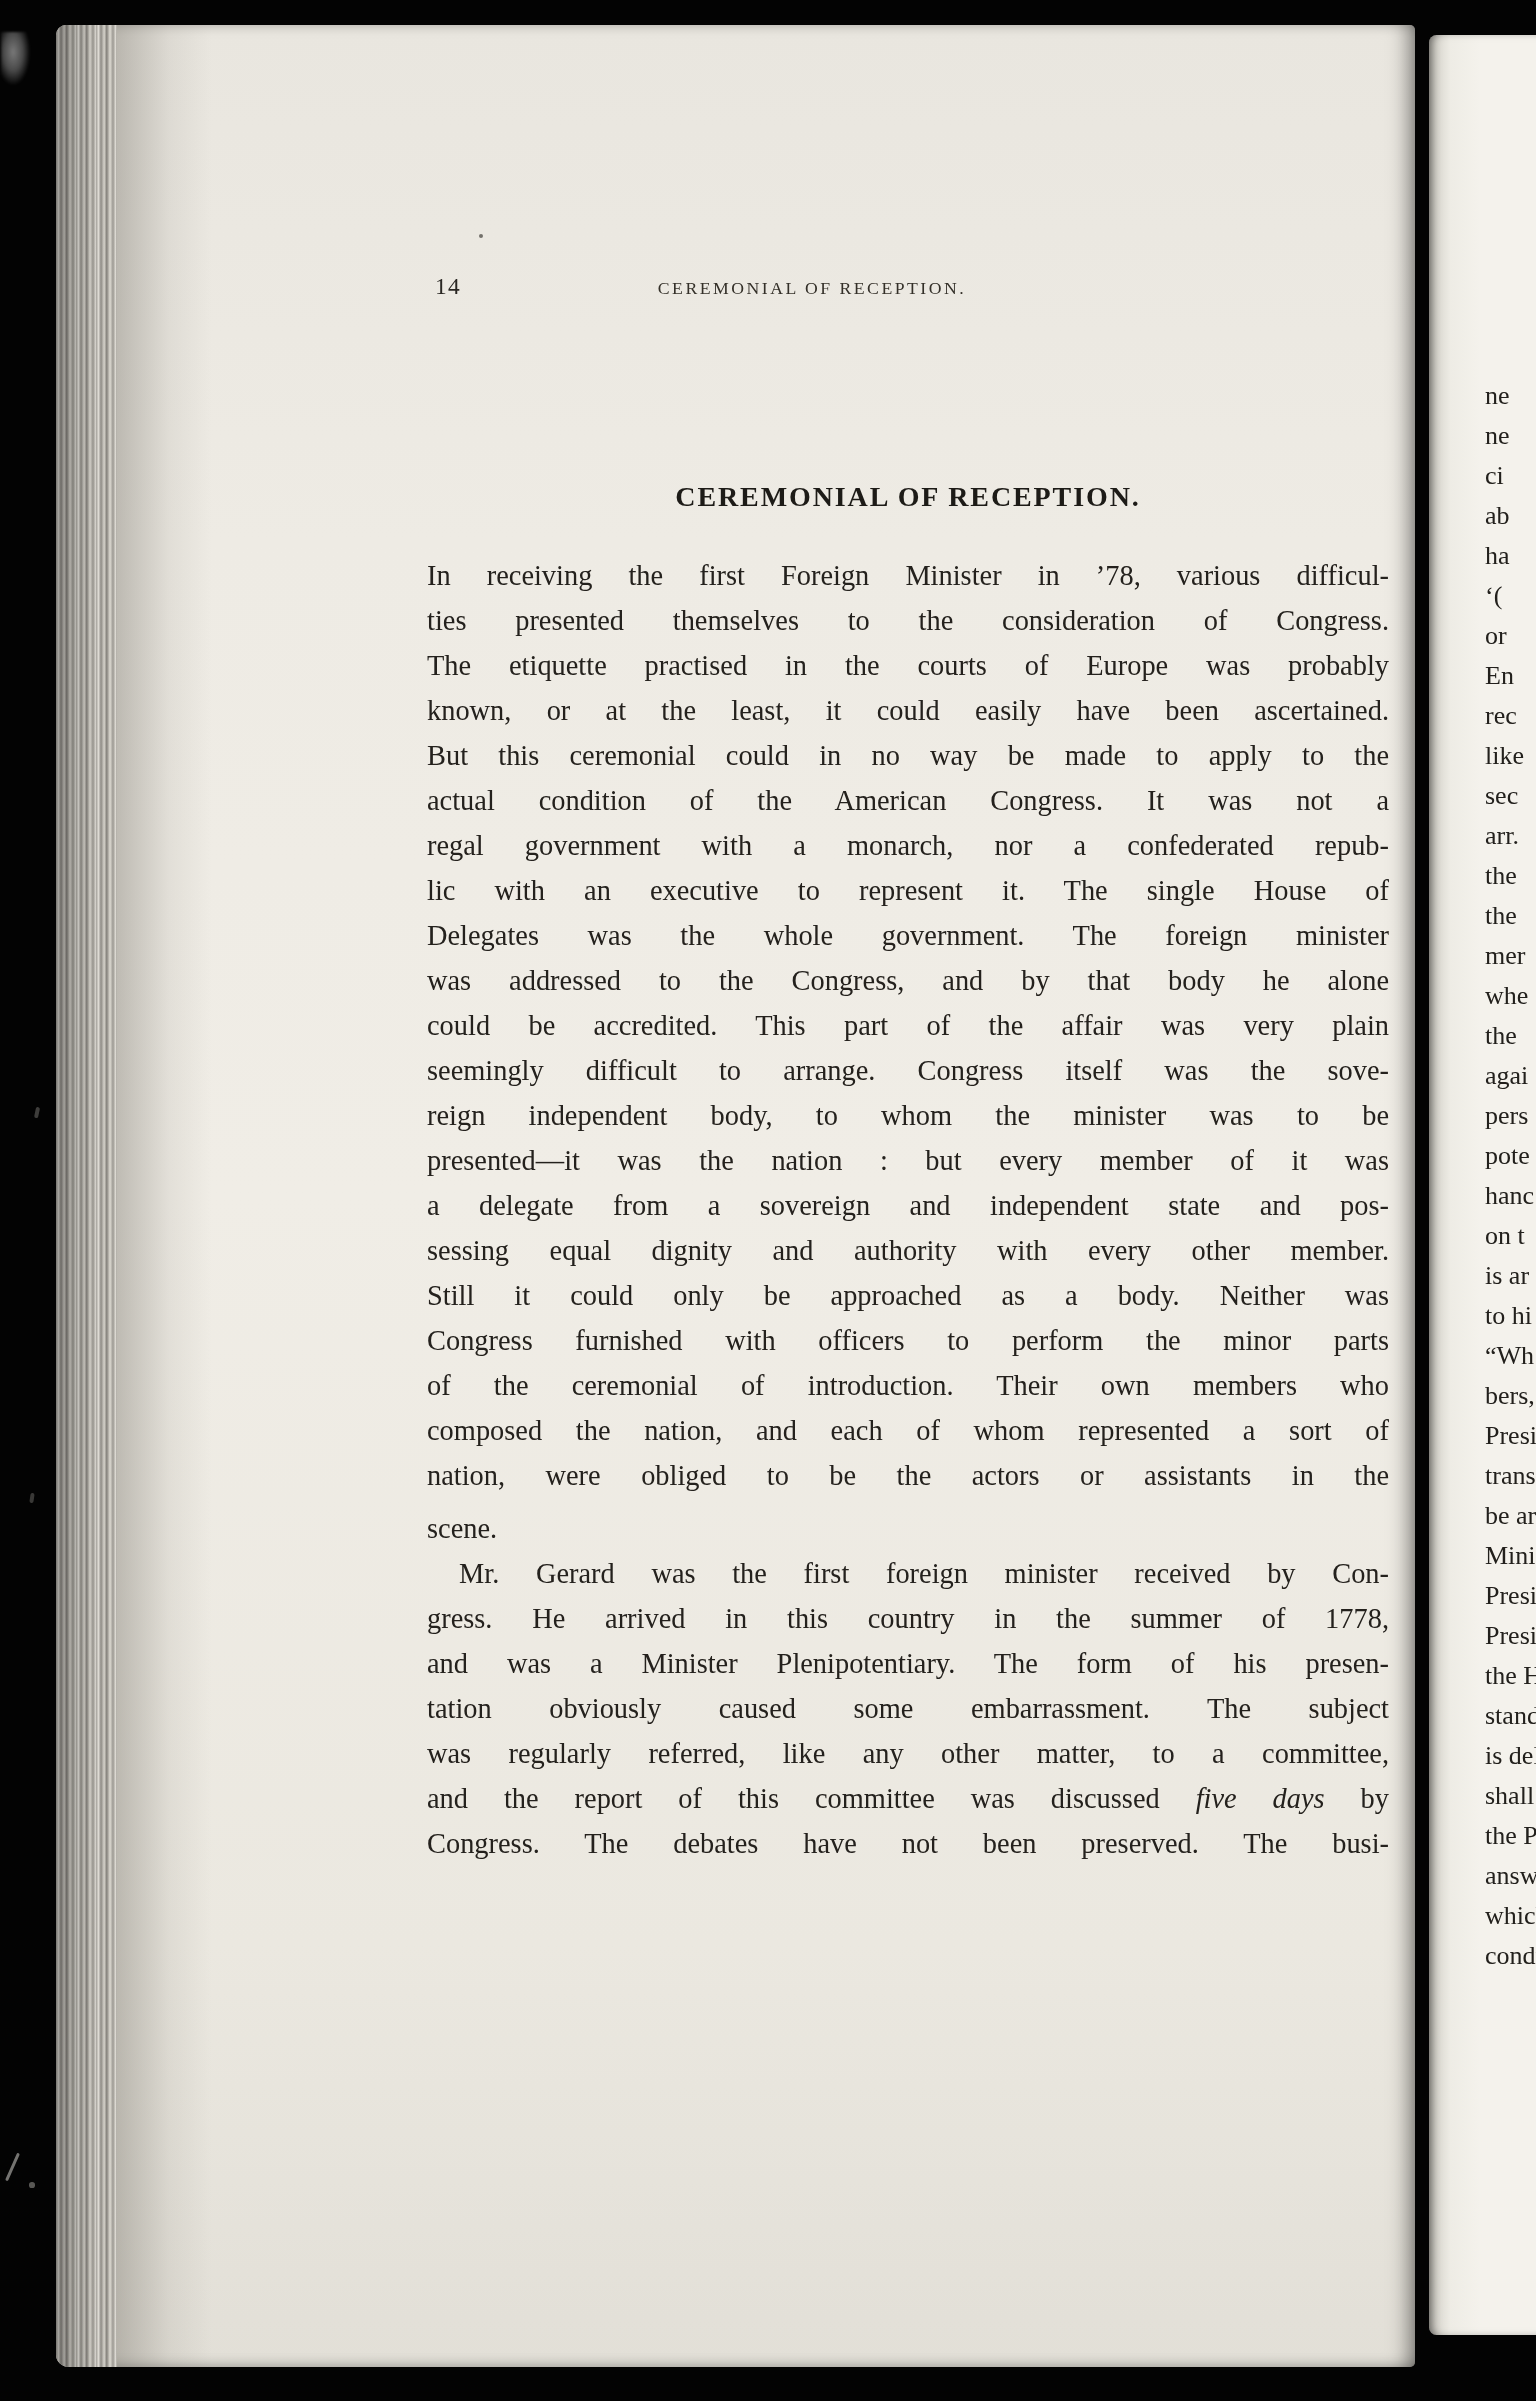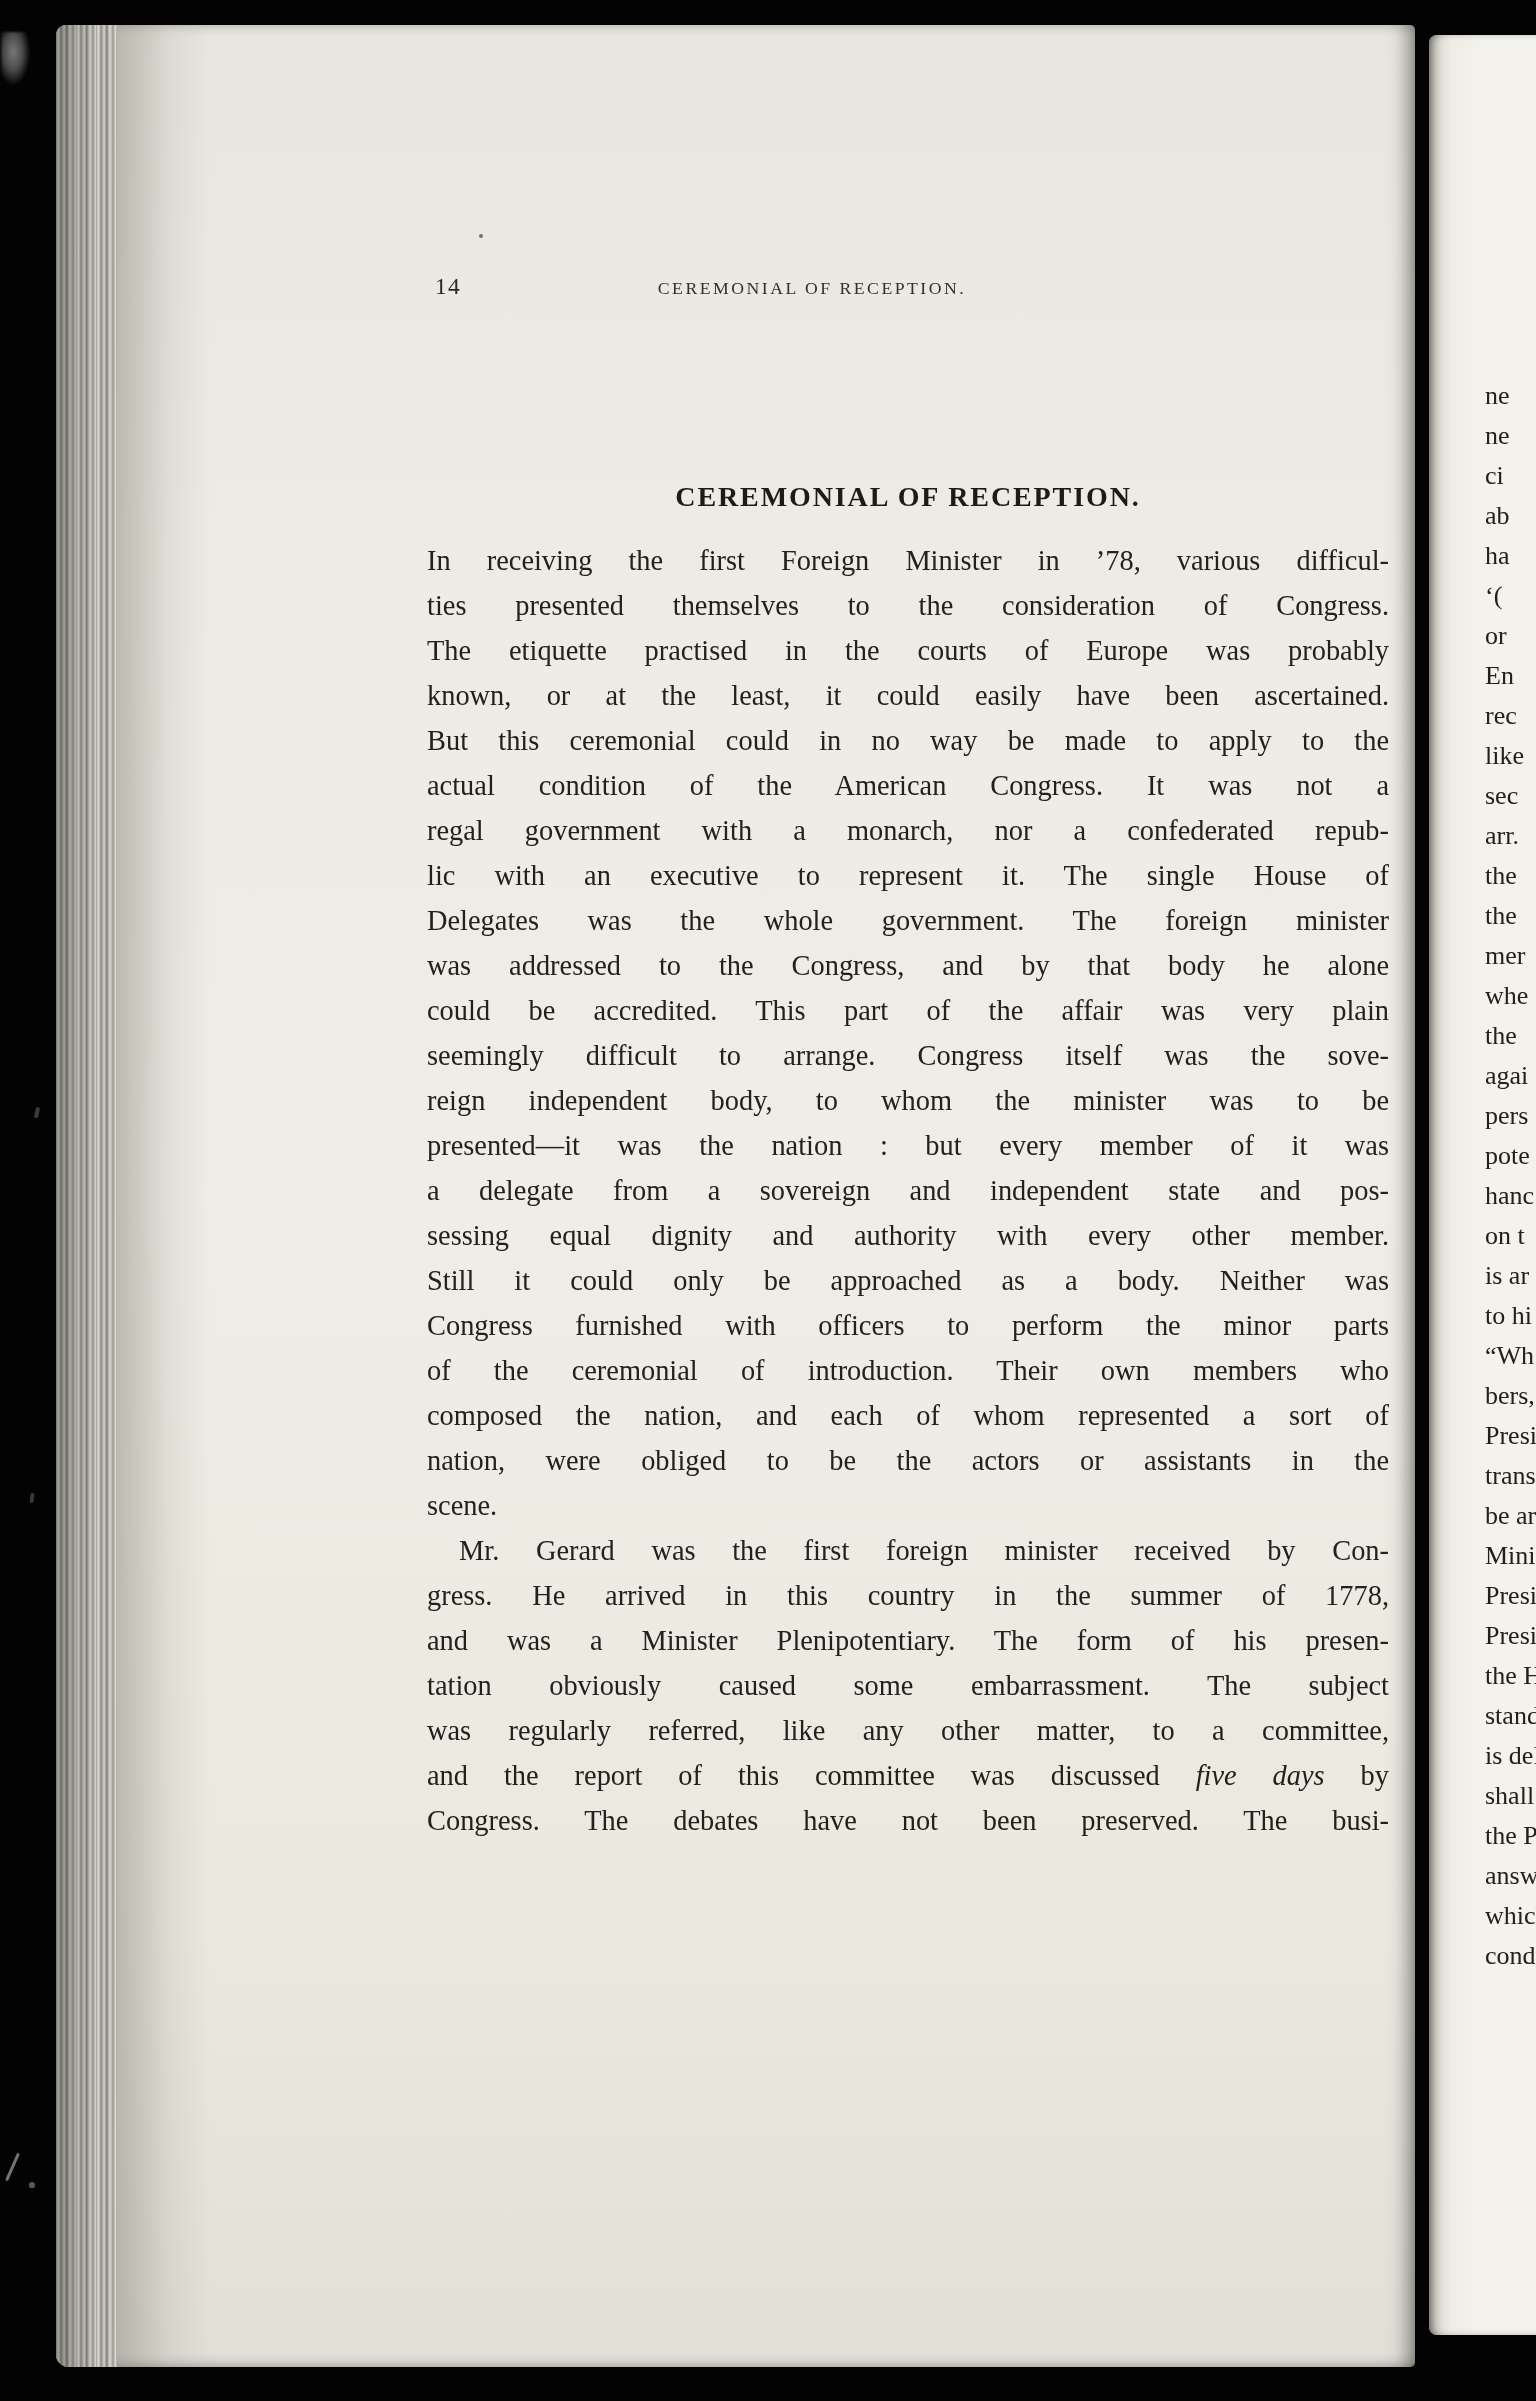--- a/index.html
+++ b/index.html
@@ -75,31 +75,31 @@
     font-size: 28px;
     font-weight: bold;
     letter-spacing: 1.9px;
     white-space: nowrap;
     color: #1d1b17;
   }
 
   .body-text {
     position: absolute;
     left: 371px;
-    top: 513px;
+    top: 528px;
     width: 962px;
     font-size: 28.4px;
     line-height: 45px;
     color: #24211d;
   }
   .line {
     text-align: justify;
     text-align-last: justify;
   }
-  .line.no-just { text-align-last: left; }
+  .line.no-just { text-align-last: left; margin-top: 8px; }
   .line.indent  { text-indent: 32px; }
   .italic { font-style: italic; }
 
   
   .artifact { position: absolute; pointer-events: none; }
   .artifact-topleft {
     left: 1.3px; top: 32px; width: 29px; height: 53px;
     background: radial-gradient(ellipse at 42% 38%, #8d8d8d 0%, #565656 40%, rgba(30,30,30,0) 72%);
     filter: blur(1.3px);
     opacity: 0.85;

